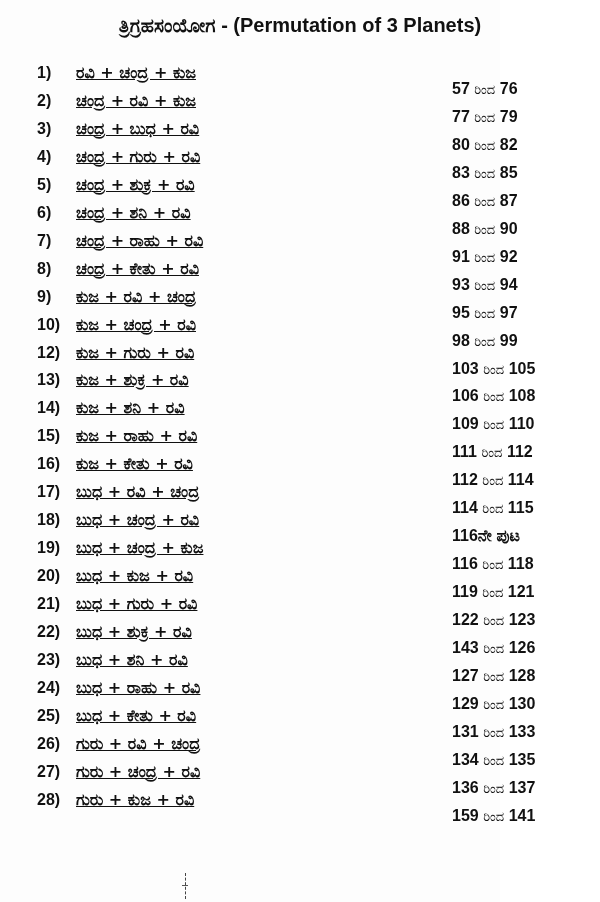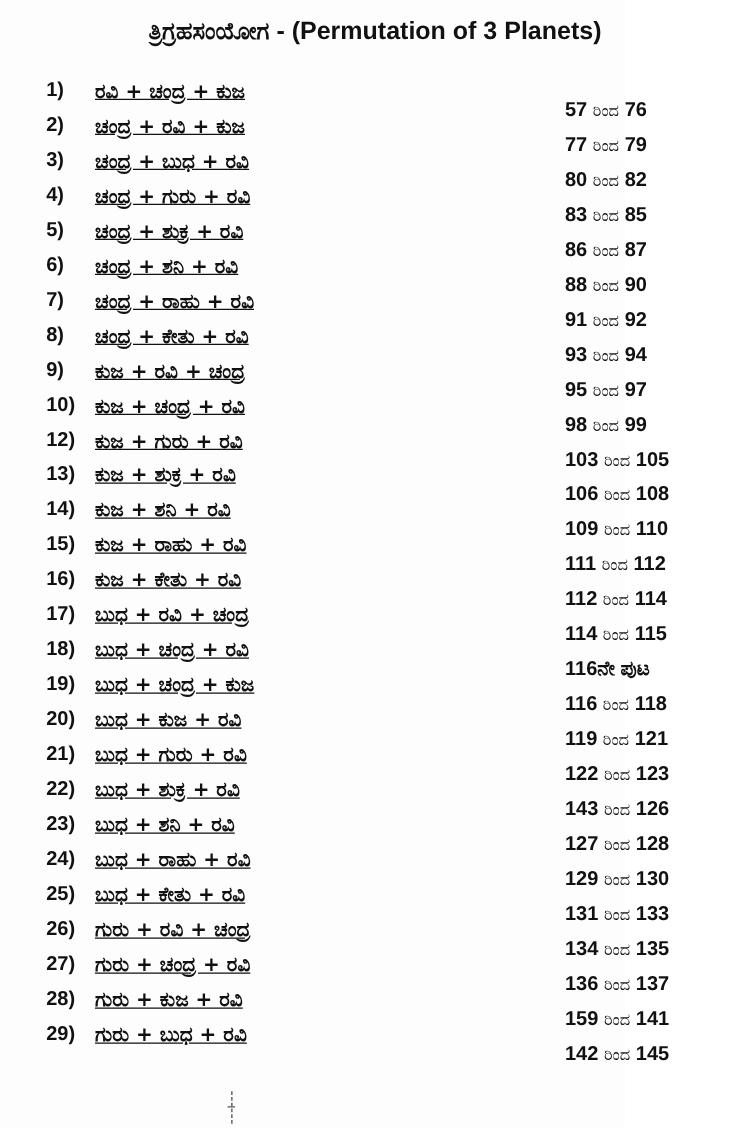--- a/index.html
+++ b/index.html
@@ -238,22 +238,17 @@
       <div class="row">
         <span class="num">27)</span>
         <span class="combo">ಗುರು + ಚಂದ್ರ + ರವಿ</span>
         <span class="pages"><span>136</span> <span class="kn">ರಿಂದ</span> <span>137</span></span>
       </div>
       <div class="row">
         <span class="num">28)</span>
         <span class="combo">ಗುರು + ಕುಜ + ರವಿ</span>
         <span class="pages"><span>159</span> <span class="kn">ರಿಂದ</span> <span>141</span></span>
       </div>
-      <div class="row">
-        <span class="num">29)</span>
-        <span class="combo">ಗುರು + ಬುಧ + ರವಿ</span>
-        <span class="pages"><span>142</span> <span class="kn">ರಿಂದ</span> <span>145</span></span>
-      </div>
     </div>
 
   <div class="scan-mark"></div>
   <div class="scan-mark2"></div>
 </div>
 
 </body></html>

